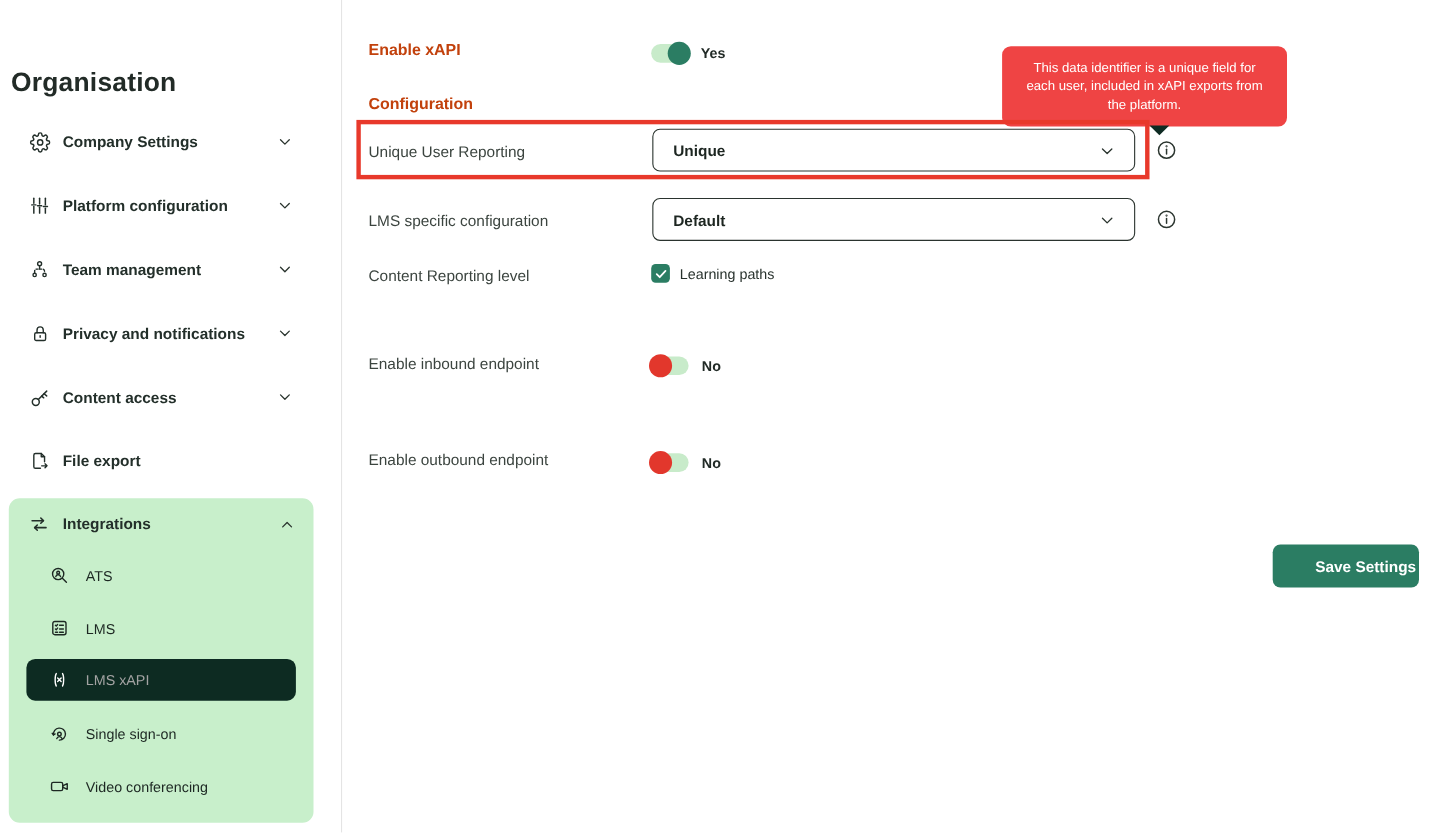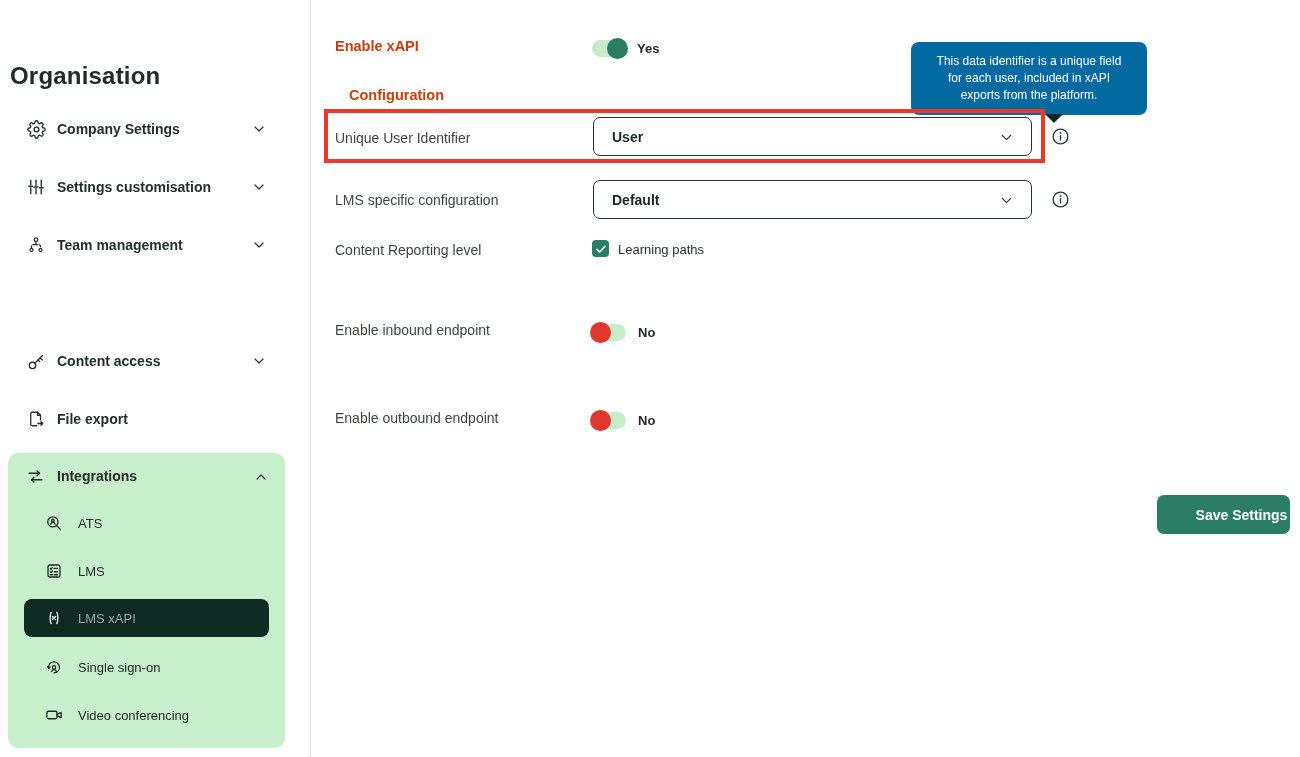--- a/index.html
+++ b/index.html
@@ -36,21 +36,21 @@
   
   .label14 { position:absolute; font-size:14px; color:#3b443f; }
   .heading14 { position:absolute; font-size:14.5px; font-weight:700; color:#c2410c; }
 
   .toggle { position:absolute; width:34px; height:17px; border-radius:9px; background:#c8ebca; cursor:pointer; }
   .toggle .knob { position:absolute; top:-2px; width:21px; height:21px; border-radius:50%; }
   .toggle.on .knob { right:-2px; background:#2b7d63; }
   .toggle.off .knob { left:-2px; background:#e2372c; }
   .toggle-state { position:absolute; font-size:13px; font-weight:700; color:#222b27; }
 
-  .tooltip { position:absolute; left:911px; top:42px; width:236px; background:#0369a1;
+  .tooltip { position:absolute; left:911px; top:42px; width:259px; background:#ef4444;
     color:#fff; border-radius:8px; padding:11px 18px; font-size:12px; line-height:17px;
     text-align:center; }
   .tooltip-arrow { position:absolute; left:134px; bottom:-8px; width:0; height:0;
     border-left:9px solid transparent; border-right:9px solid transparent;
     border-top:9px solid #0e2b23; }
 
   .red-box { position:absolute; left:324px; top:109px; width:721px; height:54px;
     border:4px solid #e8392b; pointer-events:none; }
 
   .dropdown { position:absolute; left:593px; width:439px; height:39px; background:#fff;
@@ -101,21 +101,21 @@
             <line x1="5" y1="9" x2="5" y2="3"></line>
             <line x1="12" y1="21" x2="12" y2="14"></line>
             <line x1="12" y1="10" x2="12" y2="3"></line>
             <line x1="19" y1="21" x2="19" y2="15"></line>
             <line x1="19" y1="11" x2="19" y2="3"></line>
             <line x1="2.5" y1="11" x2="7.5" y2="11"></line>
             <line x1="9.5" y1="12" x2="14.5" y2="12"></line>
             <line x1="16.5" y1="13" x2="21.5" y2="13"></line>
           </svg>
       </span>
-      <span class="nav-label">Settings customisation</span>
+      <span class="nav-label">Platform configuration</span>
       <span class="chev">
         <svg width="16" height="16" viewBox="0 0 24 24" fill="none" stroke="currentColor" stroke-width="1.8" stroke-linecap="round" stroke-linejoin="round">
             <polyline points="6 9 12 15 18 9"></polyline>
           </svg>
       </span>
     </div>
 
     <div class="nav-item" style="top:216px">
       <span class="nav-icon">
         <svg width="18" height="18" viewBox="0 0 24 24" fill="none" stroke="currentColor" stroke-width="1.7" stroke-linecap="round" stroke-linejoin="round">
@@ -127,20 +127,35 @@
           </svg>
       </span>
       <span class="nav-label">Team management</span>
       <span class="chev">
         <svg width="16" height="16" viewBox="0 0 24 24" fill="none" stroke="currentColor" stroke-width="1.8" stroke-linecap="round" stroke-linejoin="round">
             <polyline points="6 9 12 15 18 9"></polyline>
           </svg>
       </span>
     </div>
 
+    <div class="nav-item" style="top:274px">
+      <span class="nav-icon">
+        <svg width="17" height="17" viewBox="0 0 24 24" fill="none" stroke="currentColor" stroke-width="1.8" stroke-linecap="round" stroke-linejoin="round">
+            <rect x="5" y="10.5" width="14" height="10" rx="2"></rect>
+            <path d="M8 10.5V7a4 4 0 0 1 8 0v3.5"></path>
+            <line x1="12" y1="14.5" x2="12" y2="16.5"></line>
+          </svg>
+      </span>
+      <span class="nav-label">Privacy and notifications</span>
+      <span class="chev">
+        <svg width="16" height="16" viewBox="0 0 24 24" fill="none" stroke="currentColor" stroke-width="1.8" stroke-linecap="round" stroke-linejoin="round">
+            <polyline points="6 9 12 15 18 9"></polyline>
+          </svg>
+      </span>
+    </div>
 
     <div class="nav-item" style="top:332px">
       <span class="nav-icon">
         <svg width="19" height="19" viewBox="0 0 24 24" fill="none" stroke="currentColor" stroke-width="1.7" stroke-linecap="round" stroke-linejoin="round">
             <circle cx="7" cy="17" r="4"></circle>
             <path d="M9.9 14.1 19.5 4.5"></path>
             <path d="m16.5 7.5 3 2.5"></path>
             <path d="m13.8 10.2 2.3 2"></path>
           </svg>
       </span>
@@ -249,25 +264,25 @@
     <div class="toggle on" style="left:592px; top:40px">
       <span class="knob"></span>
     </div>
     <div class="toggle-state" style="left:637px; top:41px">Yes</div>
 
     <div class="tooltip">
       <span>This data identifier is a unique field for each user, included in xAPI exports from the platform.</span>
       <span class="tooltip-arrow"></span>
     </div>
 
-    <div class="heading14" style="left:349px; top:87px">Configuration</div>
-
-    <div class="label14" style="left:335px; top:130px">Unique User Identifier</div>
+    <div class="heading14" style="left:335px; top:87px">Configuration</div>
+
+    <div class="label14" style="left:335px; top:130px">Unique User Reporting</div>
     <div class="dropdown" style="top:117px">
-      <span class="dd-value">User</span>
+      <span class="dd-value">Unique</span>
       <span class="dd-chev">
         <svg width="17" height="17" viewBox="0 0 24 24" fill="none" stroke="currentColor" stroke-width="1.7" stroke-linecap="round" stroke-linejoin="round">
             <polyline points="6 9 12 15 18 9"></polyline>
           </svg>
       </span>
     </div>
     <span class="info" style="left:1051px; top:127px">
       <svg width="19" height="19" viewBox="0 0 24 24" fill="none" stroke="currentColor" stroke-width="1.7" stroke-linecap="round">
           <circle cx="12" cy="12" r="9.3"></circle>
           <line x1="12" y1="11" x2="12" y2="16.5"></line>

